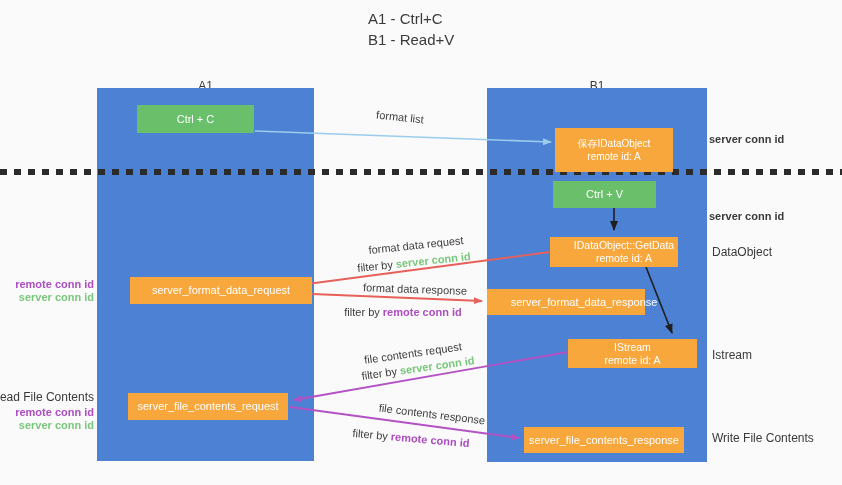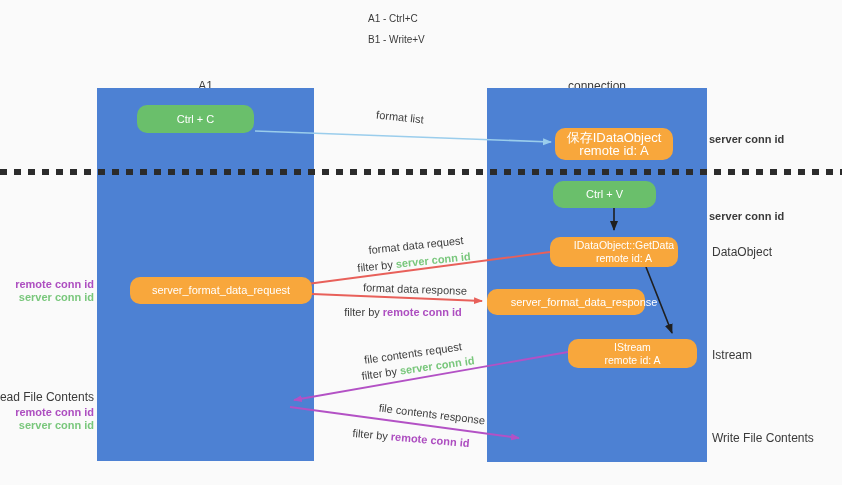--- a/index.html
+++ b/index.html
@@ -3,28 +3,27 @@
 <meta charset="utf-8">
 <style>
   html,body{margin:0;padding:0;background:#fafafa;}
   .canvas{
     position:relative;width:842px;height:485px;overflow:hidden;
     background:#fafafa;
     font-family:"Liberation Sans","DejaVu Sans",sans-serif;
     color:#3d3d3d;
   }
   .abs{position:absolute;}
-  .title{font-size:10px;line-height:21px;color:#3a3a3a;}
+  .title{font-size:15px;line-height:21px;color:#3a3a3a;}
   .col-header{font-size:12px;line-height:15px;text-align:center;color:#3a3a3a;margin-top:24px;}
   .lifeline{position:absolute;background:#4d81d3;}
   .node{
     position:absolute;display:flex;flex-direction:column;align-items:center;justify-content:center;
     color:#ffffff;font-size:11px;line-height:13px;text-align:center;
     box-sizing:border-box;
-    border-radius:10px;
   }
   .node.green{background:#6abf6b;}
   .node.orange{background:#f8a73c;}
   .dotted-line{
     position:absolute;left:0;top:169;width:842px;height:6px;
     background:repeating-linear-gradient(90deg,#2b2b2b 0 7px,transparent 7px 14px);
   }
   .arrow-label{
     position:absolute;font-size:11px;white-space:nowrap;color:#3d3d3d;
     transform-origin:center center;
@@ -36,28 +35,29 @@
   .left-block{position:absolute;text-align:right;font-size:11px;line-height:13px;white-space:nowrap;}
   svg.arrows{position:absolute;left:0;top:0;pointer-events:none;}
 </style>
 </head>
 <body>
 
 <div class="canvas">
 
   <div class="abs title" style="left:368px;top:8px;">
     <div>A1 - Ctrl+C</div>
-    <div>B1 - Write+V</div>
+    <div>B1 - Read+V</div>
   </div>
 
   <div class="abs col-header" style="left:97px;top:55px;width:217px;">
     <div>A1</div>
     <div>format</div>
   </div>
   <div class="abs col-header" style="left:487px;top:55px;width:220px;">
+    <div>B1</div>
     <div>connection</div>
   </div>
 
   <div class="lifeline" style="left:97px;top:88px;width:217px;height:373px;"></div>
   <div class="lifeline" style="left:487px;top:88px;width:220px;height:374px;"></div>
 
   <div class="dotted-line" style="top:169px;"></div>
 
   <svg class="arrows" width="842" height="485" viewBox="0 0 842 485">
     <defs>
@@ -82,38 +82,44 @@
     <line x1="568" y1="352" x2="294" y2="400" stroke="#b351c5" stroke-width="1.8" marker-end="url(#m-purple)"></line>
     <line x1="290" y1="407" x2="519" y2="438" stroke="#b351c5" stroke-width="1.8" marker-end="url(#m-purple)"></line>
   </svg>
 
   <div class="node green" style="left:137px;top:105px;width:117px;height:28px;">
     <span>Ctrl + C</span>
   </div>
   <div class="node orange" style="left:130px;top:277px;width:182px;height:27px;">
     <span>server_format_data_request</span>
   </div>
+  <div class="node orange" style="left:128px;top:393px;width:160px;height:27px;">
+    <span>server_file_contents_request</span>
+  </div>
 
-  <div class="node orange" style="left:555px;top:128px;width:118px;height:32px;font-size:13px;line-height:13px;">
+  <div class="node orange" style="left:555px;top:128px;width:118px;height:44px;font-size:10px;line-height:13px;">
     <span>保存IDataObject</span>
     <span>remote id: A</span>
   </div>
   <div class="node green" style="left:553px;top:181px;width:103px;height:27px;">
     <span>Ctrl + V</span>
   </div>
   <div class="node orange" style="left:550px;top:237px;width:128px;height:30px;font-size:10.5px;line-height:13px;padding-left:20px;">
     <span>IDataObject::GetData</span>
     <span>remote id: A</span>
   </div>
   <div class="node orange" style="left:487px;top:289px;width:158px;height:26px;padding-left:36px;">
     <span>server_format_data_response</span>
   </div>
   <div class="node orange" style="left:568px;top:339px;width:129px;height:29px;font-size:10.5px;line-height:13px;">
     <span>IStream</span>
     <span>remote id: A</span>
+  </div>
+  <div class="node orange" style="left:524px;top:427px;width:160px;height:26px;">
+    <span>server_file_contents_response</span>
   </div>
 
   <div class="arrow-label" style="left:400px;top:117px;transform:translate(-50%,-50%) rotate(6deg);">format list</div>
 
   <div class="arrow-label" style="left:416px;top:245px;transform:translate(-50%,-50%) rotate(-6deg);">format data request</div>
   <div class="arrow-label" style="left:414px;top:262px;transform:translate(-50%,-50%) rotate(-6deg);"><span>filter by</span> <span class="cid-green">server conn id</span></div>
 
   <div class="arrow-label" style="left:415px;top:289px;transform:translate(-50%,-50%) rotate(2deg);">format data response</div>
   <div class="arrow-label" style="left:403px;top:312px;transform:translate(-50%,-50%);"><span>filter by</span> <span class="cid-purple">remote conn id</span></div>
 

